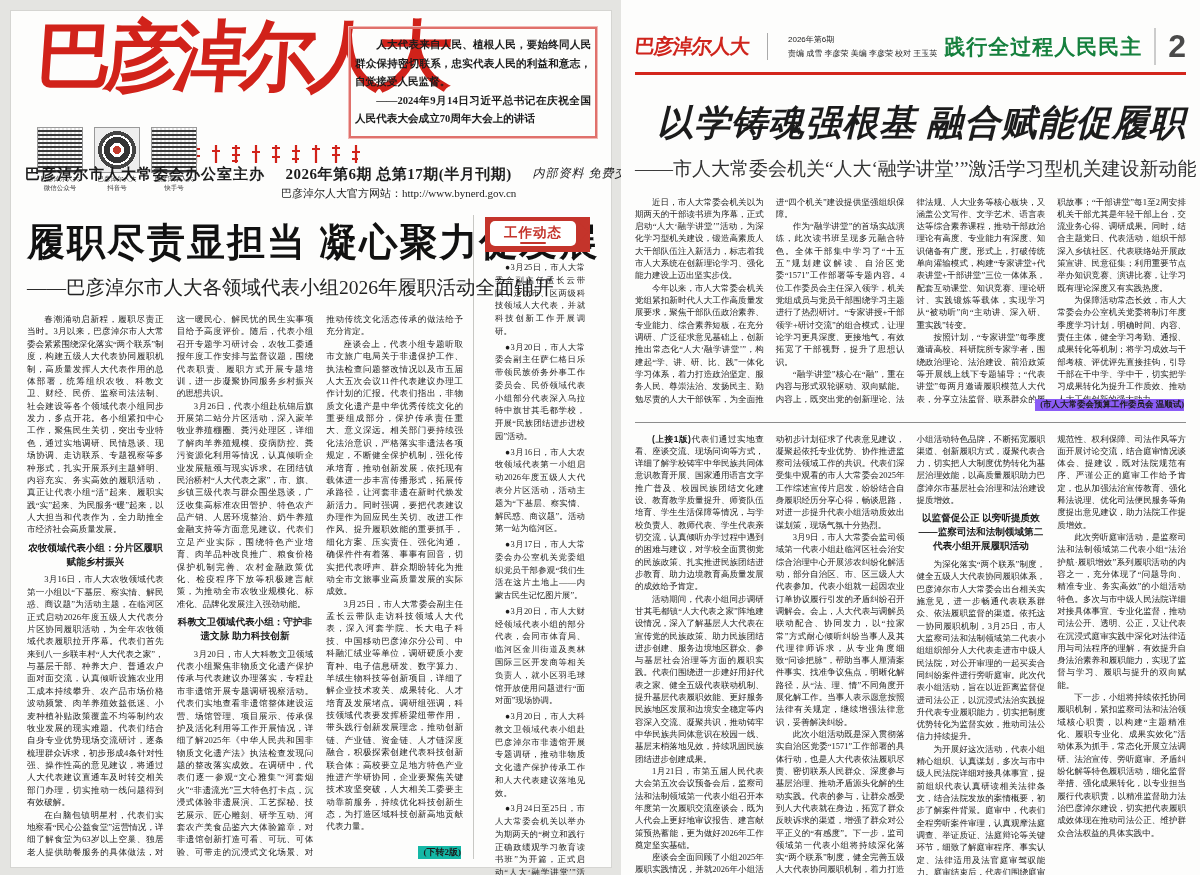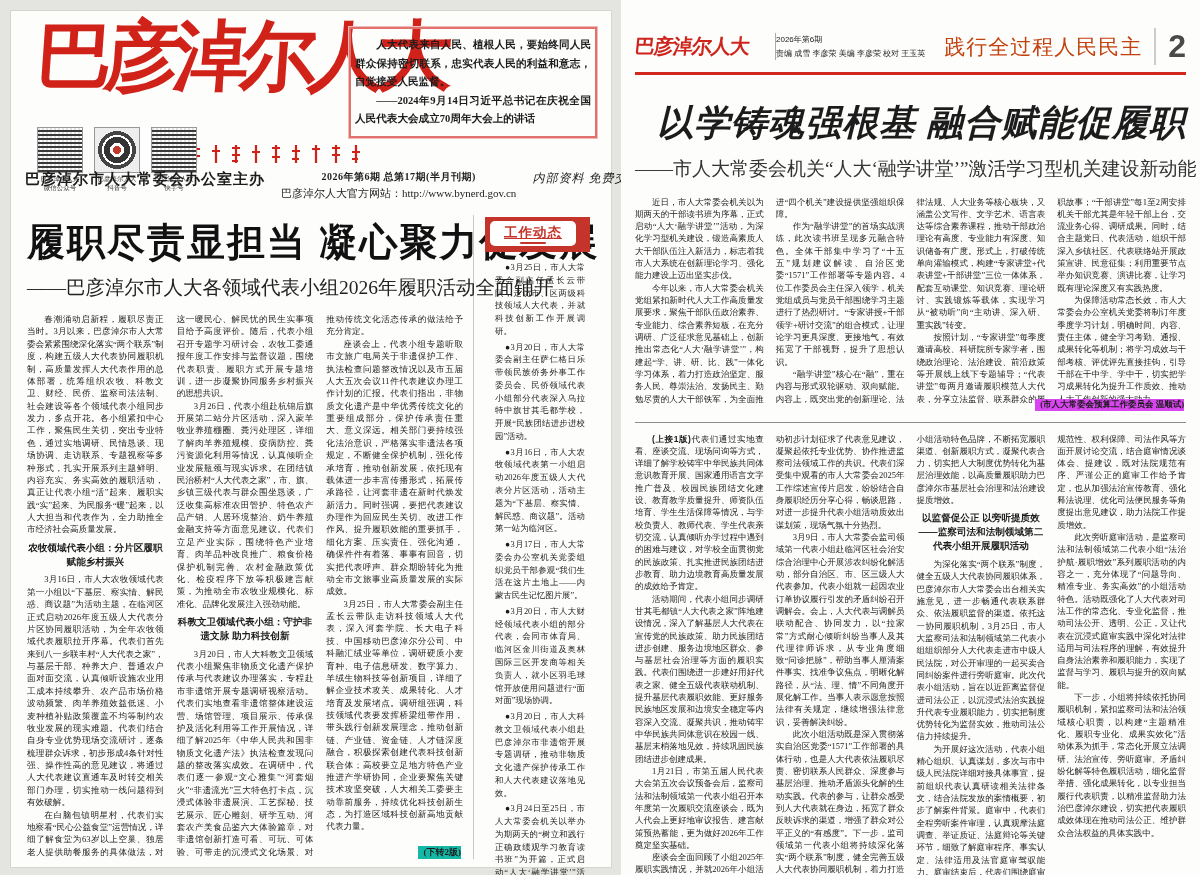--- a/index.html
+++ b/index.html
@@ -21,63 +21,63 @@
   .qr-item{width:50px;text-align:center;}
   .qr{width:44px;height:44px;margin:0 auto;border:1px solid #999;
       background:repeating-linear-gradient(0deg,#3a3a3a 0 2px,rgba(255,255,255,.85) 2px 4px),
                  repeating-linear-gradient(90deg,#3a3a3a 0 2px,#e8e8e8 2px 4px);}
   .qr.round{background:radial-gradient(circle at 50% 50%, #c0392b 0 4px, #fff 4px 7px, #333 7px 13px, #fff 13px 15px, #444 15px 19px, #eee 19px);}
   .qr-cap{font-size:6.5px;line-height:1.35;color:#333;font-family:"Liberation Sans",sans-serif;margin-top:2px;}
   .m-foot{position:absolute;left:0;right:0;bottom:2px;display:flex;align-items:flex-start;}
   .m-org{font-size:15px;font-weight:bold;letter-spacing:1px;white-space:nowrap;}
   .m-rule{flex:1;height:1px;background:#555;margin:0 8px;}
   .m-center{text-align:center;white-space:nowrap;}
-  .m-issue{font-size:10px;font-weight:bold;letter-spacing:.5px;}
+  .m-issue{font-size:15px;font-weight:bold;letter-spacing:.5px;}
   .m-site{font-size:11px;margin-top:2px;}
   .m-internal{font-size:12px;font-style:italic;white-space:nowrap;letter-spacing:1px;}
 
   
   .art1{position:absolute;top:204px;left:16px;right:14px;bottom:8px;display:flex;}
   .art1-main{flex:1;padding-right:10px;position:relative;min-width:0;}
   .h1a{font-size:38px;font-weight:900;text-align:center;letter-spacing:2px;margin:2px 0 6px;
        font-family:"Liberation Sans",sans-serif;color:#111;white-space:nowrap;}
   .sub-title{font-size:19.5px;text-align:center;margin:0 0 12px;color:#222;white-space:nowrap;}
   .cols3{column-count:3;column-gap:13px;column-fill:auto;height:552px;overflow:hidden;
          font-size:8.6px;line-height:1.44;text-align:justify;}
   .cols3 p,.cols4a p,.cols4b p{margin:0;text-indent:2em;}
   .sub{font-weight:bold;text-align:center;text-indent:0!important;font-size:9.6px;margin:5px 0!important;
        font-family:"Liberation Sans",sans-serif;}
   .turn{position:absolute;right:12px;bottom:0;background:#14b8a6;font-weight:bold;font-size:9px;padding-left:6px;}
 
   .sidebar{width:114px;border-left:1px solid #c8c8c4;padding-left:9px;}
   .badge{background:#c4342b;padding:4px 14px 6px 5px;width:86px;margin:2px 0 10px 2px;position:relative;}
   .badge:after{content:"";position:absolute;right:-8px;top:6px;border:9px solid transparent;border-left:10px solid #c4342b;}
   .badge-inner{background:#fff;border-radius:5px;color:#c4342b;font-weight:bold;font-size:13.5px;
-               text-align:center;padding:3px 8px 4px;letter-spacing:1px;position:relative;text-decoration:underline;}
+               text-align:center;padding:3px 8px 4px;letter-spacing:1px;position:relative;}
   .badge-inner:after{content:"";position:absolute;left:50%;bottom:2px;width:26px;height:2px;margin-left:-13px;background:#c4342b;border-radius:2px;}
   .news{font-size:8.4px;line-height:1.52;text-align:justify;}
   .news p{margin:0 12px 3px;text-indent:1.2em;}
 
   
   .hdr{display:flex;align-items:center;margin-top:28px;}
   .logo2{color:#cf241c;font-size:20px;font-weight:bold;transform:skewX(-6deg);letter-spacing:-1px;white-space:nowrap;}
-  .hdr-meta{border-left:1px solid #aaa;margin-left:26px;padding-left:0;font-size:8px;line-height:1.7;color:#222;
+  .hdr-meta{border-left:1px solid #aaa;margin-left:18px;padding-left:20px;font-size:8px;line-height:1.7;color:#222;
             font-family:"Liberation Sans",sans-serif;}
   .hdr-right{margin-left:auto;display:flex;align-items:center;}
-  .slogan{color:#c2410c;font-size:21px;font-weight:400;letter-spacing:1px;font-family:"Liberation Sans",sans-serif;white-space:nowrap;}
+  .slogan{color:#15803d;font-size:21px;font-weight:700;letter-spacing:1px;font-family:"Liberation Sans",sans-serif;white-space:nowrap;}
   .pageno{font-size:32px;color:#4a4a4a;font-weight:bold;border-left:2px solid #ccc;margin-left:12px;padding-left:12px;
           font-family:"Liberation Sans",sans-serif;}
   .redline{height:2.5px;background:#d3261c;margin-top:7px;}
   .h1b{font-size:36px;font-weight:900;text-align:right;letter-spacing:1px;margin:24px 0 8px;
        font-family:"Liberation Sans",sans-serif;white-space:nowrap;font-style:italic;}
   .sub-title2{font-size:19px;text-align:center;margin:0 0 14px;color:#333;white-space:nowrap;}
   .a2{position:relative;}
   .cols4a{column-count:4;column-gap:12px;column-fill:auto;height:214px;overflow:hidden;
           font-size:8.5px;line-height:1.45;text-align:justify;}
-  .byline{position:absolute;right:2px;bottom:-1px;background:#d946ef;font-weight:bold;font-size:8.5px;padding-left:5px;}
+  .byline{position:absolute;right:2px;bottom:-1px;background:#8b5cf6;font-weight:bold;font-size:8.5px;padding-left:5px;}
   .split{border-top:1px solid #8c8c8c;margin-top:12px;}
   .cols4b{column-count:4;column-gap:12px;column-fill:auto;height:452px;overflow:hidden;margin-top:10px;
           font-size:8.5px;line-height:1.45;text-align:justify;}
   .lead b{font-family:"Liberation Sans",sans-serif;}
 </style>
 </head>
 <body>
 
 <div class="page" id="p1">
   <div class="mast">
@@ -196,16 +196,16 @@
   <div class="cols4b">
       <p class="lead"><b>(上接1版)</b>代表们通过实地查看、座谈交流、现场问询等方式，详细了解学校铸牢中华民族共同体意识教育开展、国家通用语言文字推广普及、校园民族团结文化建设、教育教学质量提升、师资队伍培育、学生生活保障等情况，与学校负责人、教师代表、学生代表亲切交流，认真倾听办学过程中遇到的困难与建议，对学校全面贯彻党的民族政策、扎实推进民族团结进步教育、助力边境教育高质量发展的成效给予肯定。</p>
       <p>活动期间，代表小组同步调研甘其毛都镇“人大代表之家”阵地建设情况，深入了解基层人大代表在宣传党的民族政策、助力民族团结进步创建、服务边境地区群众、参与基层社会治理等方面的履职实践。代表们围绕进一步建好用好代表之家、健全五级代表联动机制、提升基层代表履职效能、更好服务民族地区发展和边境安全稳定等内容深入交流、凝聚共识，推动铸牢中华民族共同体意识在校园一线、基层末梢落地见效，持续巩固民族团结进步创建成果。</p>
       <p>1月21日，市第五届人民代表大会第五次会议预备会后，监察司法和法制领域第一代表小组召开本年度第一次履职交流座谈会，既为人代会上更好地审议报告、建言献策预热蓄能，更为做好2026年工作奠定坚实基础。</p>
       <p>座谈会全面回顾了小组2025年履职实践情况，并就2026年小组活动初步计划征求了代表意见建议，凝聚起依托专业优势、协作推进监察司法领域工作的共识。代表们深受集中观看的市人大常委会2025年工作综述宣传片启发，纷纷结合自身履职经历分享心得，畅谈思路，对进一步提升代表小组活动质效出谋划策，现场气氛十分热烈。</p>
       <p>3月9日，市人大常委会监司领域第一代表小组赴临河区社会治安综合治理中心开展涉农纠纷化解活动，部分自治区、市、区三级人大代表参加。代表小组就一起因农业订单协议履行引发的矛盾纠纷召开调解会。会上，人大代表与调解员联动配合、协同发力，以“拉家常”方式耐心倾听纠纷当事人及其代理律师诉求，从专业角度细致“问诊把脉”，帮助当事人厘清案件事实、找准争议焦点，明晰化解路径，从“法、理、情”不同角度开展化解工作。当事人表示愿意按照法律有关规定，继续增强法律意识，妥善解决纠纷。</p>
       <p>此次小组活动既是深入贯彻落实自治区党委“1571”工作部署的具体行动，也是人大代表依法履职尽责、密切联系人民群众、深度参与基层治理、推动矛盾源头化解的生动实践。代表的参与，让群众感受到人大代表就在身边，拓宽了群众反映诉求的渠道，增强了群众对公平正义的“有感度”。下一步，监司领域第一代表小组将持续深化落实“两个联系”制度，健全完善五级人大代表协同履职机制，着力打造小组活动特色品牌，不断拓宽履职渠道、创新履职方式，凝聚代表合力，切实把人大制度优势转化为基层治理效能，以高质量履职助力巴彦淖尔市基层社会治理和法治建设提质增效。</p>
       <div class="sub">以监督促公正 以旁听提质效——监察司法和法制领域第二代表小组开展履职活动</div>
       <p>为深化落实“两个联系”制度，健全五级人大代表协同履职体系，巴彦淖尔市人大常委会出台相关实施意见，进一步畅通代表联系群众、依法履职监督的渠道。依托这一协同履职机制，3月25日，市人大监察司法和法制领域第二代表小组组织部分人大代表走进市中级人民法院，对公开审理的一起买卖合同纠纷案件进行旁听庭审。此次代表小组活动，旨在以近距离监督促进司法公正，以沉浸式法治实践提升代表专业履职能力，切实把制度优势转化为监督实效，推动司法公信力持续提升。</p>
       <p>为开展好这次活动，代表小组精心组织、认真谋划，多次与市中级人民法院详细对接具体事宜，提前组织代表认真研读相关法律条文，结合法院发放的案情概要，初步了解案件背景。庭审中，代表们全程旁听案件审理，认真观摩法庭调查、举证质证、法庭辩论等关键环节，细致了解庭审程序、事实认定、法律适用及法官庭审驾驭能力。庭审结束后，代表们围绕庭审规范性、权利保障、司法作风等方面开展讨论交流，结合庭审情况谈体会、提建议，既对法院规范有序、严谨公正的庭审工作给予肯定，也从加强法治宣传教育、强化释法说理、优化司法便民服务等角度提出意见建议，助力法院工作提质增效。</p>
-      <p>此次旁听庭审活动，是监察司法和法制领域第二代表小组“法治护航·履职增效”系列履职活动的内容之一，充分体现了“问题导向、精准专业、务实高效”的小组活动特色。活动既强化了人大代表对司法工作的常态化、专业化监督，推动司法公开、透明、公正，又让代表在沉浸式庭审实践中深化对法律适用与司法程序的理解，有效提升自身法治素养和履职能力，实现了监督与学习、履职与提升的双向赋能。</p>
+      <p>此次旁听庭审活动，是监察司法和法制领域第二代表小组“法治护航·履职增效”系列履职活动的内容之一，充分体现了“问题导向、精准专业、务实高效”的小组活动特色。多次与市中级人民法院详细对接具体事宜、专业化监督，推动司法公开、透明、公正，又让代表在沉浸式庭审实践中深化对法律适用与司法程序的理解，有效提升自身法治素养和履职能力，实现了监督与学习、履职与提升的双向赋能。</p>
       <p>下一步，小组将持续依托协同履职机制，紧扣监察司法和法治领域核心职责，以构建“主题精准化、履职专业化、成果实效化”活动体系为抓手，常态化开展立法调研、法治宣传、旁听庭审、矛盾纠纷化解等特色履职活动，细化监督举措、强化成果转化，以专业担当履行代表职责，以精准监督助力法治巴彦淖尔建设，切实把代表履职成效体现在推动司法公正、维护群众合法权益的具体实践中。</p>
     </div>
 </div>
 
 </body></html>

